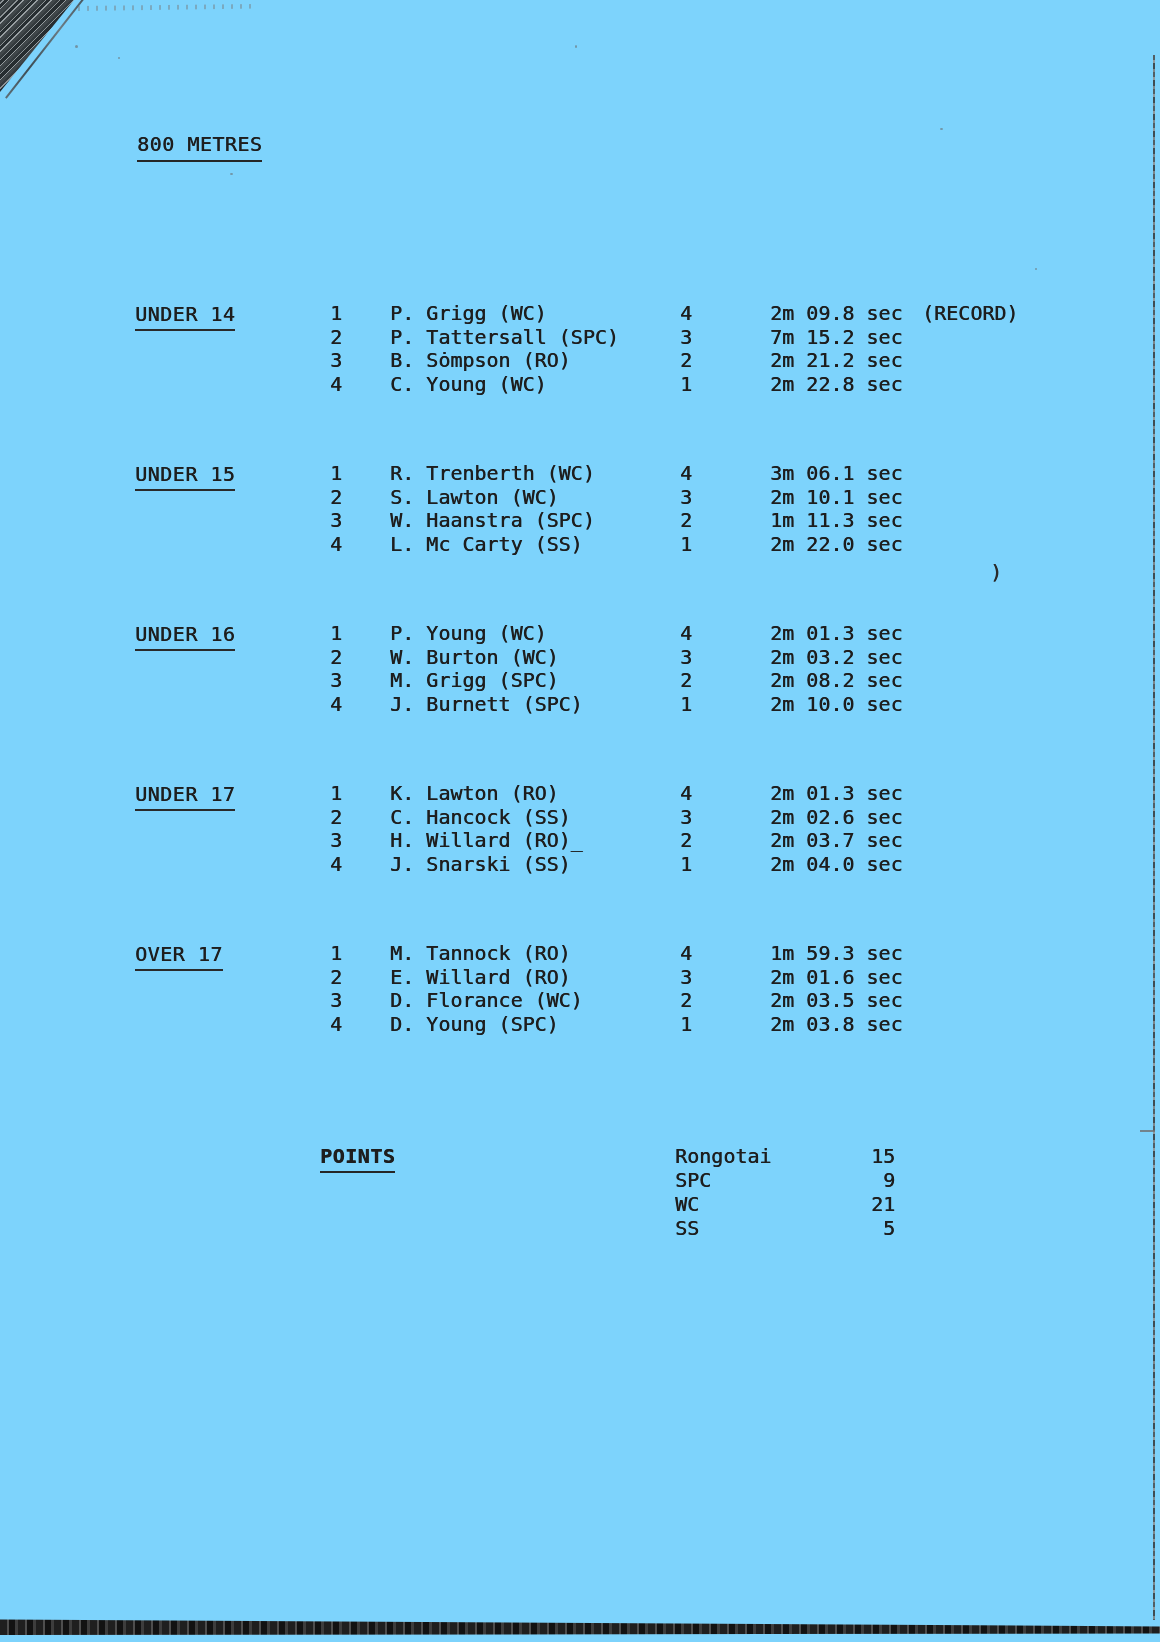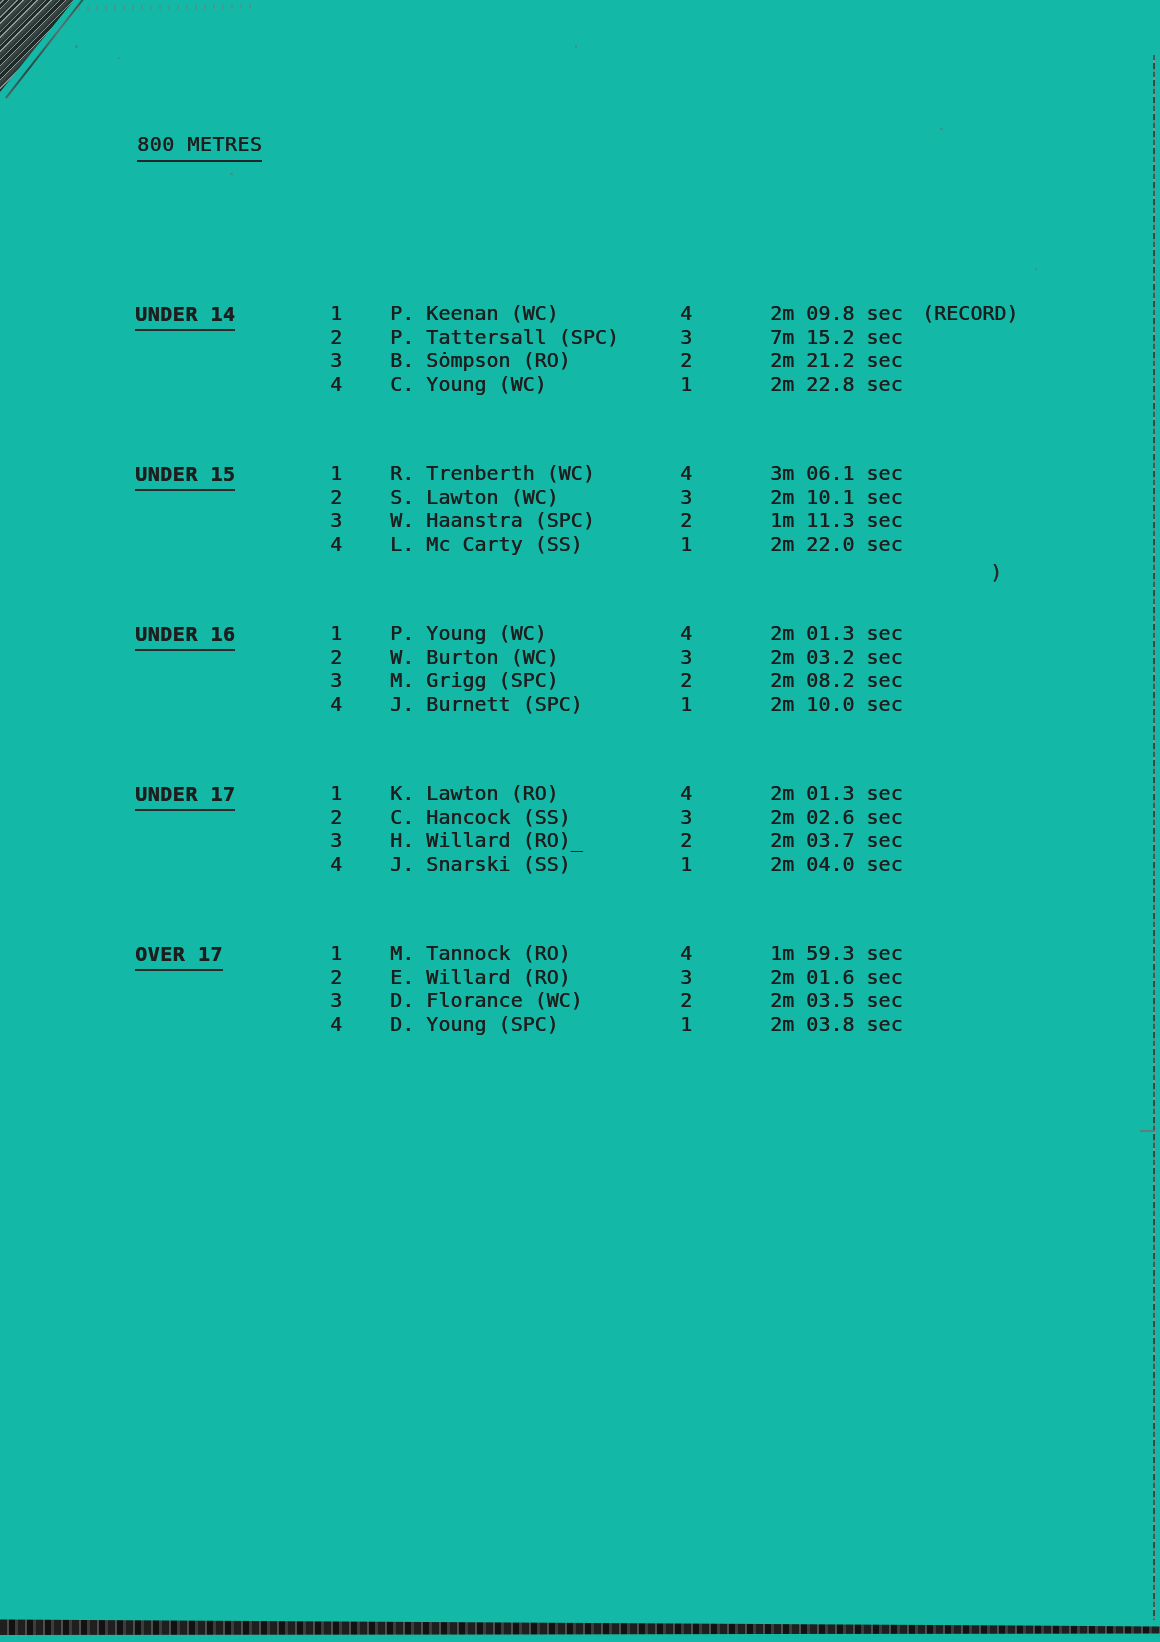--- a/index.html
+++ b/index.html
@@ -1,20 +1,20 @@
 <!DOCTYPE html>
 <html><head>
 <meta charset="utf-8">
 <style>
   html,body{margin:0;padding:0;background:#e9e9e7;}
   .page{
     position:relative;
     width:1160px;height:1642px;
     margin:0 auto;
-    background:#14b8a6;
+    background:#7dd3fc;
     overflow:hidden;
     font-family:"DejaVu Sans Mono", monospace;
     color:#1e1e1e;
   }
   .typed{ text-shadow:0.5px 0 0 currentColor; }
 
   
   .corner-triangle{
     position:absolute;left:0;top:0;width:240px;height:110px;
     clip-path:polygon(0 0, 74px 0, 0 92px);
@@ -53,21 +53,20 @@
   }
 
   
   .sections{position:absolute;left:135px;top:302px;width:980px;}
   .section{position:relative;margin-bottom:65px;min-height:95px;}
   .group-label{
     position:absolute;left:0;top:0;
     font-size:20px;letter-spacing:.5px;
     border-bottom:2.5px solid #2a2a2a;padding-bottom:3px;
     white-space:nowrap;
-    font-weight:bold;
   }
   .rows{margin-left:195px;}
   .result-row{display:flex;line-height:23.7px;font-size:20px;white-space:pre;}
   .cell-place{width:60px;flex:none;}
   .cell-name{width:290px;flex:none;}
   .cell-points{width:90px;flex:none;}
   .cell-time{width:150px;flex:none;}
   .cell-note{flex:none;padding-left:2px;}
 
   
@@ -102,21 +101,21 @@
   <div class="speck" style="left:1035px;top:268px;width:2px;height:2px;"></div>
 
   <h1 class="doc-title">800 METRES</h1>
 
   <div class="sections" id="sections">
   <div class="section">
     <div class="group-label">UNDER 14</div>
     <div class="rows">
   <div class="result-row">
     <span class="cell-place">1</span>
-    <span class="cell-name">P. Keenan (WC)</span>
+    <span class="cell-name">P. Grigg (WC)</span>
     <span class="cell-points">4</span>
     <span class="cell-time">2m 09.8 sec</span>
     <span class="cell-note">(RECORD)</span>
   </div>
 
   <div class="result-row">
     <span class="cell-place">2</span>
     <span class="cell-name">P. Tattersall (SPC)</span>
     <span class="cell-points">3</span>
     <span class="cell-time">7m 15.2 sec</span>
@@ -283,16 +282,40 @@
     <span class="cell-place">4</span>
     <span class="cell-name">D. Young (SPC)</span>
     <span class="cell-points">1</span>
     <span class="cell-time">2m 03.8 sec</span>
     <span class="cell-note"></span>
   </div>
 </div>
   </div>
 </div>
 
+  <div class="points-block">
+    <h2 class="points-heading">POINTS</h2>
+    <div class="points-rows" id="points-rows">
+  <div class="points-row">
+    <span class="team-name">Rongotai</span>
+    <span class="team-score">15</span>
+  </div>
+
+  <div class="points-row">
+    <span class="team-name">SPC</span>
+    <span class="team-score">9</span>
+  </div>
+
+  <div class="points-row">
+    <span class="team-name">WC</span>
+    <span class="team-score">21</span>
+  </div>
+
+  <div class="points-row">
+    <span class="team-name">SS</span>
+    <span class="team-score">5</span>
+  </div>
+</div>
+  </div>
 
   <div class="stray-mark">)</div>
 
 </div>
 
 </body></html>

